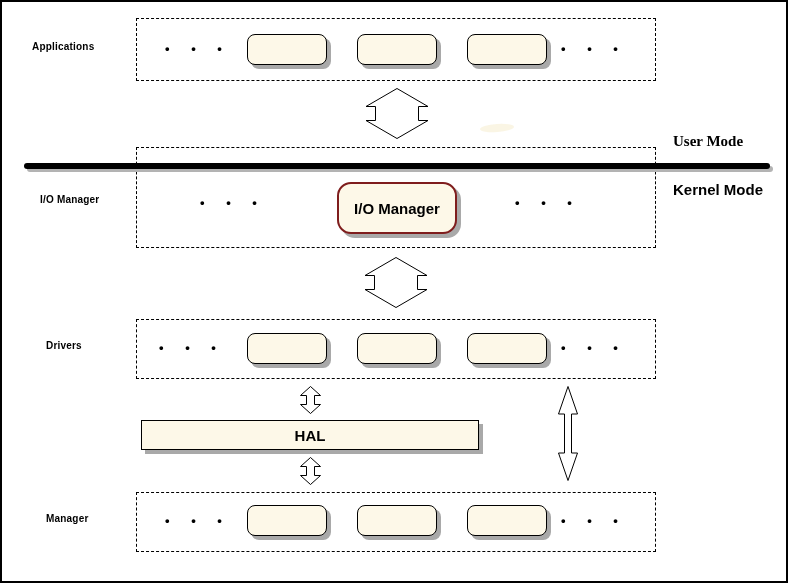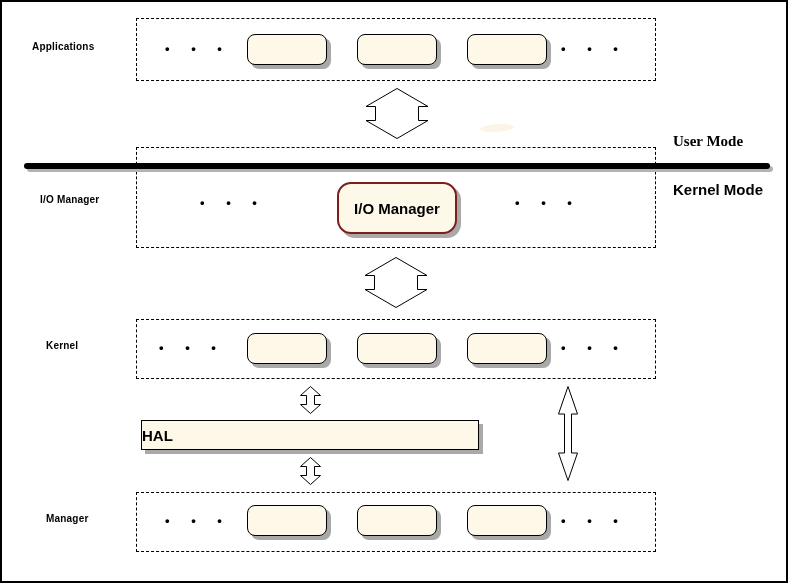--- a/index.html
+++ b/index.html
@@ -30,21 +30,21 @@
   }
   .io-manager{
     position:absolute;left:335px;top:180px;width:120px;height:52px;box-sizing:border-box;
     background:#fdf8e8;border:2px solid #7f1d1d;border-radius:14px;
     box-shadow:4px 4px 0 #a9a9a9;display:flex;align-items:center;justify-content:center;
     font-weight:bold;font-size:15px;
   }
   .hal{
     position:absolute;left:139px;top:418px;width:338px;height:30px;box-sizing:border-box;
     background:#fdf8e8;border:1px solid #000;
-    box-shadow:4px 4px 0 #a9a9a9;display:flex;align-items:center;
+    box-shadow:4px 4px 0 #a9a9a9;display:flex;align-items:center;justify-content:center;
     font-weight:bold;font-size:15px;
   }
   .dots{
     position:absolute;width:72px;height:18px;line-height:18px;text-align:center;
     font-size:13px;font-weight:bold;letter-spacing:9px;white-space:nowrap;
   }
   .arrow{position:absolute;}
   .arrow svg{display:block;}
   .smudge{
     position:absolute;left:478px;top:122px;width:34px;height:8px;
@@ -60,21 +60,21 @@
   <div class="dotted-row" style="top:145px;height:101px;"></div>
   <div class="dotted-row" style="top:317px;height:60px;"></div>
   <div class="dotted-row" style="top:490px;height:60px;"></div>
 
   <div class="divider"></div>
   <div class="mode-label" style="top:131px;font-family:Liberation Serif, serif;">User Mode</div>
   <div class="mode-label" style="top:179px;">Kernel Mode</div>
 
   <div class="row-label" style="left:30px;top:39px;">Applications</div>
   <div class="row-label" style="left:38px;top:192px;">I/O Manager</div>
-  <div class="row-label" style="left:44px;top:338px;">Kernel</div>
+  <div class="row-label" style="left:44px;top:338px;">Drivers</div>
   <div class="row-label" style="left:44px;top:511px;">Manager</div>
 
   <div class="dots" style="left:160px;top:38px;">• • •</div>
   <div class="chip" style="left:245px;top:32px;"></div>
   <div class="chip" style="left:355px;top:32px;"></div>
   <div class="chip" style="left:465px;top:32px;"></div>
   <div class="dots" style="left:556px;top:38px;">• • •</div>
 
   <div class="dots" style="left:195px;top:192px;">• • •</div>
   <div class="io-manager">

